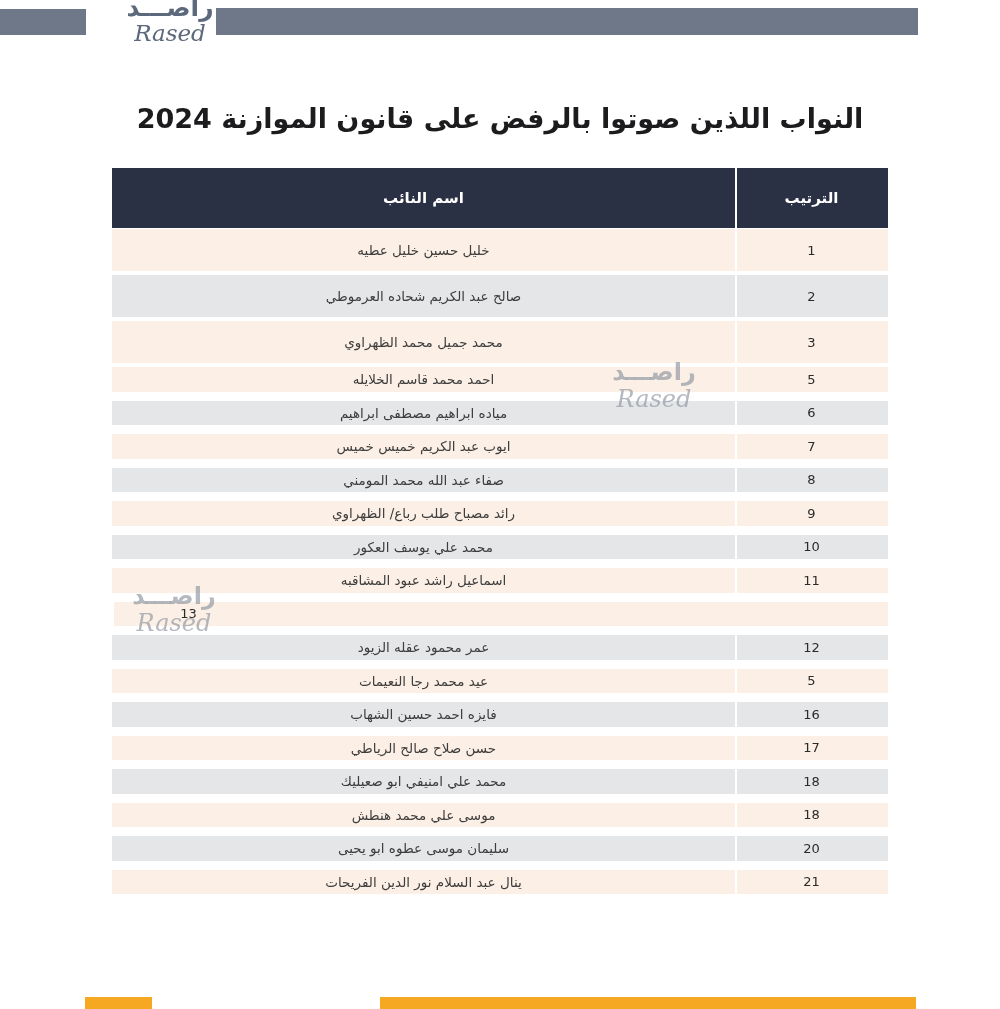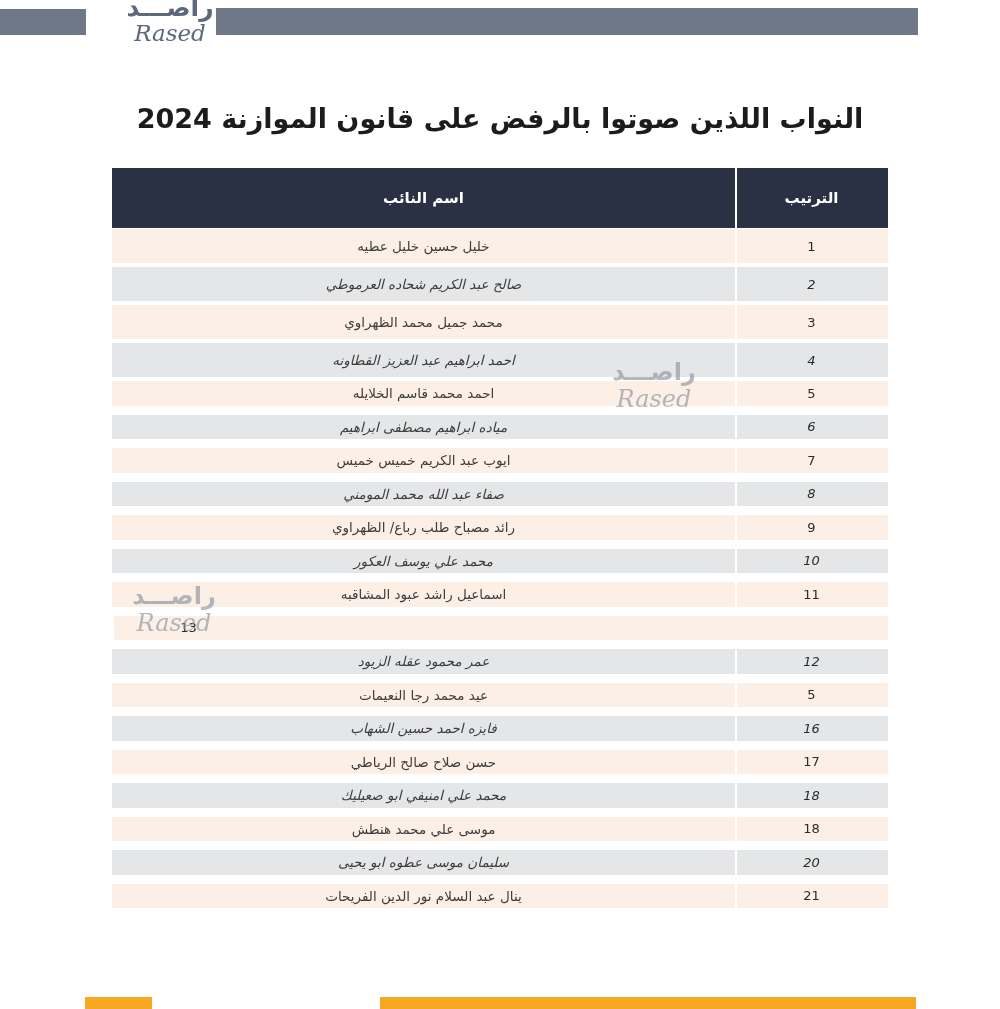--- a/index.html
+++ b/index.html
@@ -21,23 +21,23 @@
   }
   
   .table{position:absolute;left:112px;top:168px;width:776px;}
   .thead{display:flex;height:60px;background:var(--header-bg,#2b3144);margin-bottom:1px;}
   .thead .cell{color:#ffffff;font-weight:bold;font-size:15px;}
   .cell{display:flex;align-items:center;justify-content:center;border-radius:15px;}
   .cell.name{width:623px;}
   .vline{width:2px;background:#ffffff;align-self:stretch;}
   .cell.rank{width:149px;}
   .trow{display:flex;height:24.5px;margin-bottom:9px;}
-  .trow.tall{height:34px;margin-bottom:4px;}
+  .trow.tall{height:42px;margin-bottom:4px;}
   .trow.peach{background:var(--row-odd,#fcefe5);}
-  .trow.gray{background:var(--row-even,#e5e6e8);font-style:italic;}
+  .trow.gray{background:var(--row-even,#e5e6e8);}
   .trow .cell.name{font-size:13.5px;color:#3d3d3d;}
   .trow .cell.rank{font-size:13px;color:#2b2b2b;}
   .trow .vline{background:#ffffff;}
   
   .watermark{position:absolute;text-align:center;color:rgba(140,147,159,0.65);line-height:1;pointer-events:none;}
   .watermark .wm-ar{font-size:24px;font-weight:bold;letter-spacing:-1px;}
   .watermark .wm-en{font-family:"DejaVu Serif","Liberation Serif",serif;font-style:italic;font-size:24px;margin-top:3px;}
   .wm-mid{left:600px;top:360px;width:108px;}
   .wm-left{left:128px;top:584px;width:92px;}
   
@@ -70,25 +70,20 @@
       </div>
       <div class="trow gray tall">
         <div class="cell name" dir="rtl">صالح عبد الكريم شحاده العرموطي</div>
         <div class="vline"></div>
         <div class="cell rank">2</div>
       </div>
       <div class="trow peach tall">
         <div class="cell name" dir="rtl">محمد جميل محمد الظهراوي</div>
         <div class="vline"></div>
         <div class="cell rank">3</div>
-      </div>
-      <div class="trow gray tall">
-        <div class="cell name" dir="rtl">احمد ابراهيم عبد العزيز القطاونه</div>
-        <div class="vline"></div>
-        <div class="cell rank">4</div>
       </div>
       <div class="trow peach">
         <div class="cell name" dir="rtl">احمد محمد قاسم الخلايله</div>
         <div class="vline"></div>
         <div class="cell rank">5</div>
       </div>
       <div class="trow gray">
         <div class="cell name" dir="rtl">مياده ابراهيم مصطفى ابراهيم</div>
         <div class="vline"></div>
         <div class="cell rank">6</div>

